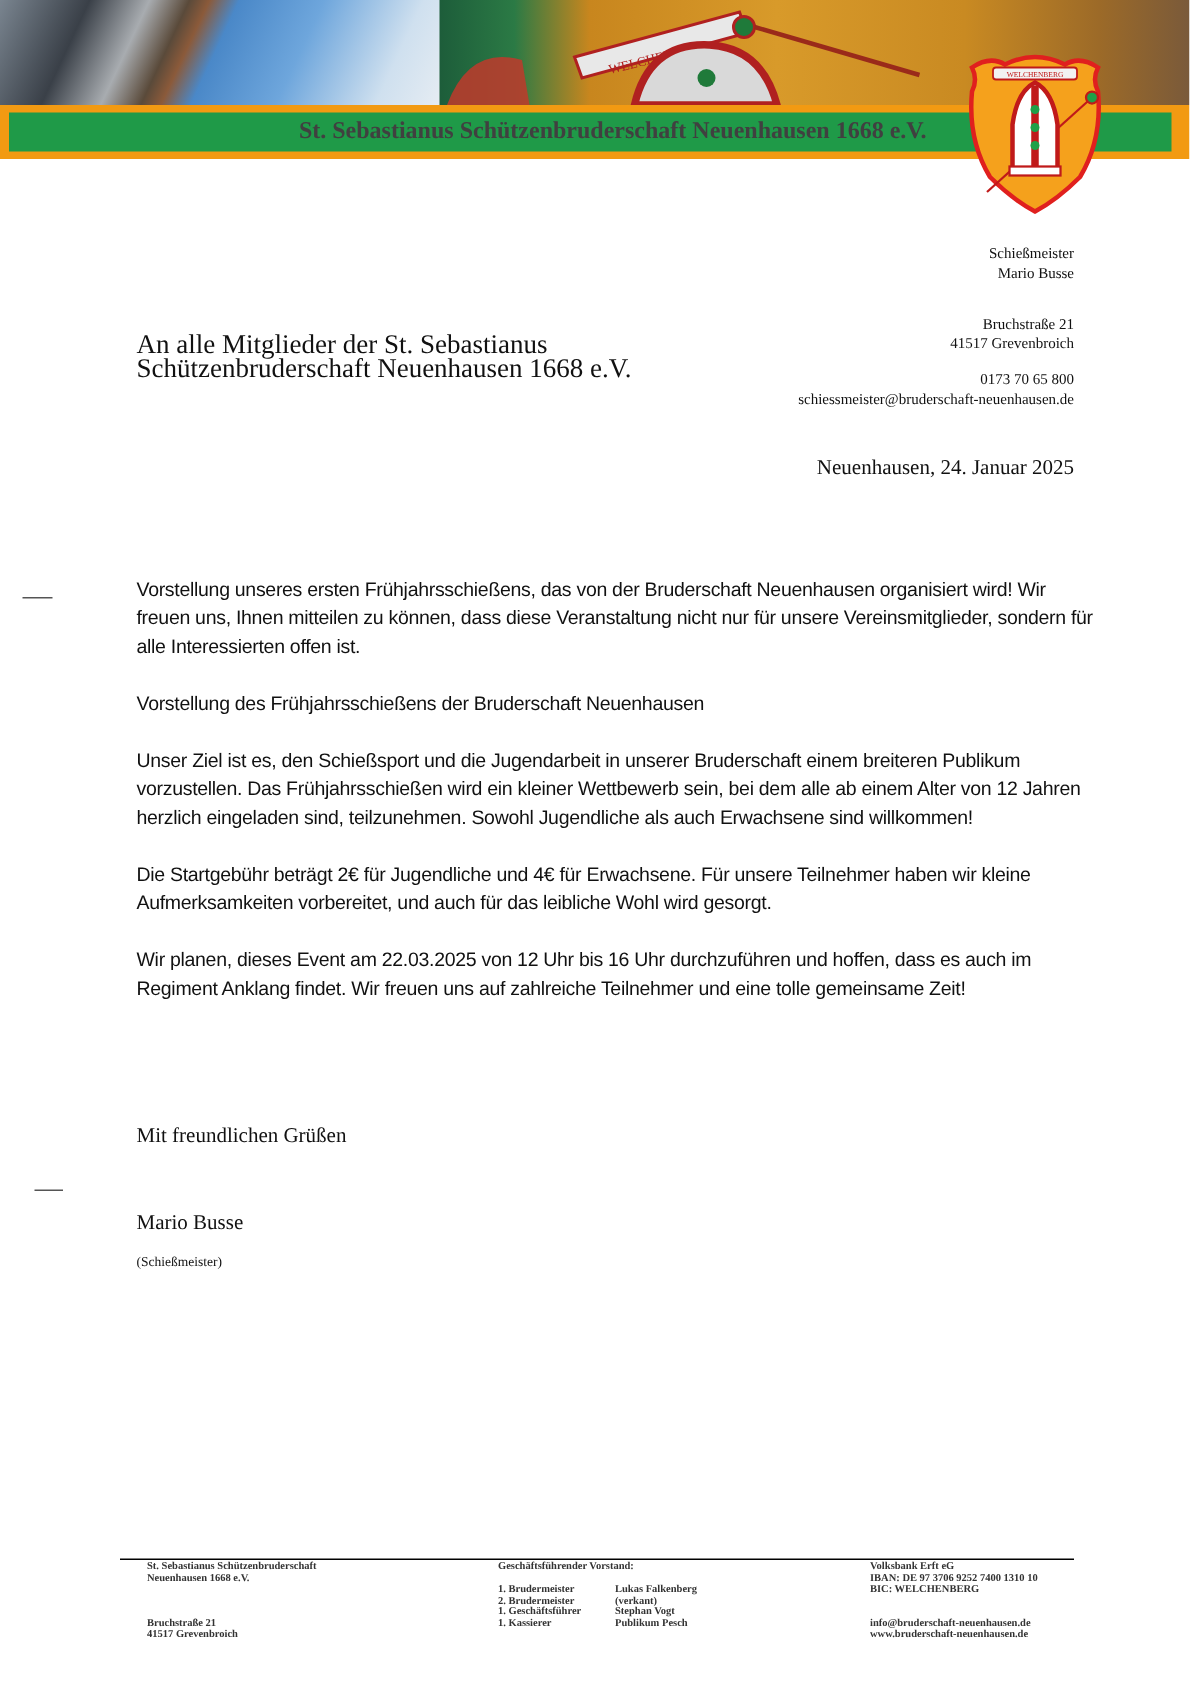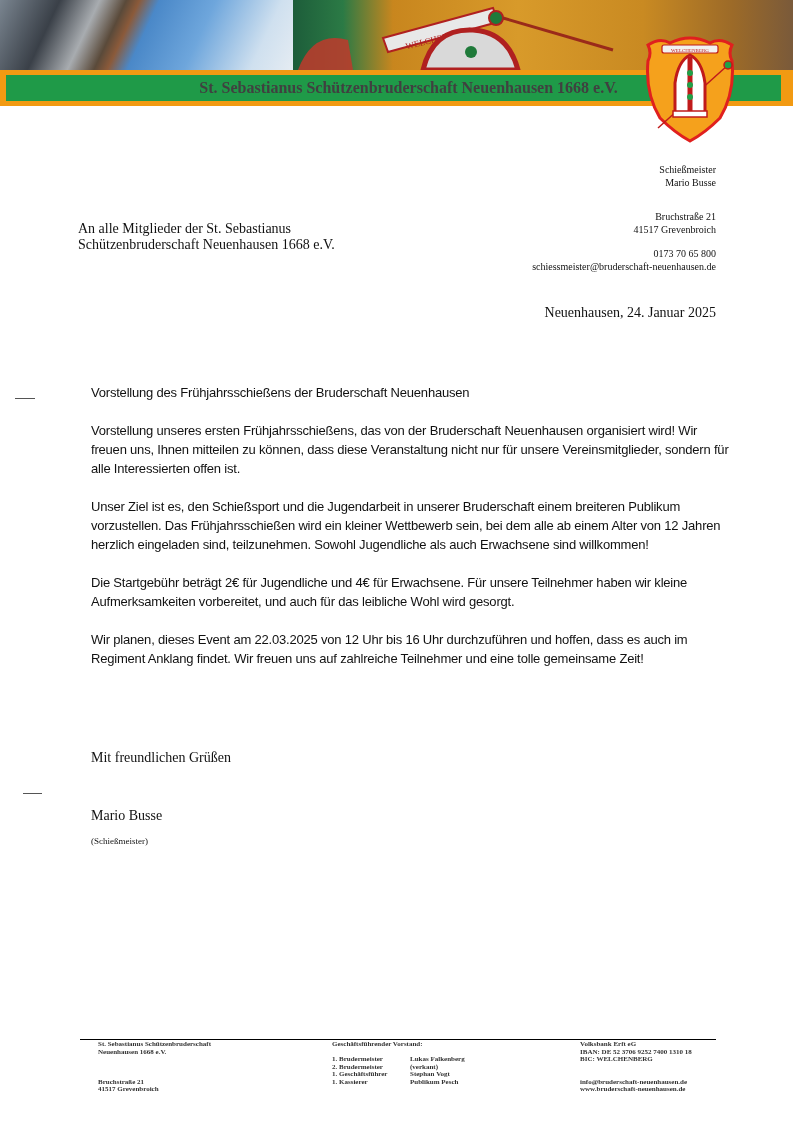--- a/index.html
+++ b/index.html
@@ -10,21 +10,21 @@
   .banner-photo-mid { position:absolute; left:293px; top:0; width:500px; height:70px;
     background: linear-gradient(90deg, #1d5d3a 0%, #2b7a45 10%, #c8861e 20%, #d89a2a 45%, #c98a22 70%, #9c6a28 88%, #7a5a3a 100%); }
   .band-outer { position:absolute; left:0; top:70px; width:793px; height:36px; background:#f29a12; }
   .band-inner { position:absolute; left:6px; top:75px; width:775px; height:26px; background:#1f9a48; }
   .band-title { position:absolute; left:12px; top:75px; width:793px; height:26px; line-height:26px; text-align:center; color:#404040; font-weight:bold; font-size:16px; padding-right:0px; box-sizing:border-box; }
   .crest { position:absolute; left:640px; top:33px; width:100px; height:110px; }
 
   .sender { position:absolute; right:77px; top:164px; text-align:right; font-size:10px; line-height:12.5px; }
   .sender .gap { height:22px; }
   .sender .gap2 { height:12px; }
-  .recipient { position:absolute; left:78px; top:221px; font-size:14px; line-height:16px; }
+  .recipient { position:absolute; left:91px; top:221px; font-size:18px; line-height:16px; }
   .date { position:absolute; right:77px; top:305px; font-size:14px; }
   .fold-mark { position:absolute; height:1px; background:#555; }
   .body { position:absolute; left:91px; top:383px; width:640px; font-family:"Liberation Sans", sans-serif; font-size:13px; line-height:19px; color:#111; letter-spacing:-0.2px; }
   .body p { margin:0 0 19px 0; }
   .closing { position:absolute; left:91px; top:750px; font-size:14px; }
   .signer { position:absolute; left:91px; top:808px; font-size:14px; }
   .signer-role { position:absolute; left:91px; top:836px; font-size:9px; }
 
   .footer-line { position:absolute; left:80px; top:1039px; width:636px; height:1px; background:#000; }
   .footer { position:absolute; top:1041px; font-size:7px; line-height:7.5px; color:#333;font-weight:bold; }
@@ -82,22 +82,22 @@
   <div>An alle Mitglieder der St. Sebastianus</div>
   <div>Schützenbruderschaft Neuenhausen 1668 e.V.</div>
 </div>
 
 <div class="date">Neuenhausen, 24. Januar 2025</div>
 
 <div class="fold-mark" style="left:15px; top:398px; width:20px;"></div>
 <div class="fold-mark" style="left:23px; top:793px; width:19px;"></div>
 
 <div class="body">
+  <p>Vorstellung unseres ersten Frühjahrsschießens, das von der Bruderschaft Neuenhausen organisiert wird! Wir freuen uns, Ihnen mitteilen zu können, dass diese Veranstaltung nicht nur für unsere Vereinsmitglieder, sondern für alle Interessierten offen ist.</p>
   <p>Vorstellung des Frühjahrsschießens der Bruderschaft Neuenhausen</p>
-  <p>Vorstellung unseres ersten Frühjahrsschießens, das von der Bruderschaft Neuenhausen organisiert wird! Wir freuen uns, Ihnen mitteilen zu können, dass diese Veranstaltung nicht nur für unsere Vereinsmitglieder, sondern für alle Interessierten offen ist.</p>
   <p>Unser Ziel ist es, den Schießsport und die Jugendarbeit in unserer Bruderschaft einem breiteren Publikum vorzustellen. Das Frühjahrsschießen wird ein kleiner Wettbewerb sein, bei dem alle ab einem Alter von 12 Jahren herzlich eingeladen sind, teilzunehmen. Sowohl Jugendliche als auch Erwachsene sind willkommen!</p>
   <p>Die Startgebühr beträgt 2€ für Jugendliche und 4€ für Erwachsene. Für unsere Teilnehmer haben wir kleine Aufmerksamkeiten vorbereitet, und auch für das leibliche Wohl wird gesorgt.</p>
   <p>Wir planen, dieses Event am 22.03.2025 von 12 Uhr bis 16 Uhr durchzuführen und hoffen, dass es auch im Regiment Anklang findet. Wir freuen uns auf zahlreiche Teilnehmer und eine tolle gemeinsame Zeit!</p>
 </div>
 
 <div class="closing">Mit freundlichen Grüßen</div>
 <div class="signer">Mario Busse</div>
 <div class="signer-role">(Schießmeister)</div>
 
 <div class="footer-line"></div>
@@ -128,19 +128,19 @@
     <span>Stephan Vogt</span>
   </div>
   <div class="row">
     <span class="label">1. Kassierer</span>
     <span>Publikum Pesch</span>
   </div>
 </div>
 
 <div class="footer" style="left:580px;">
   <div>Volksbank Erft eG</div>
-  <div>IBAN: DE 52 3706 9252 7400 1310 18</div>
+  <div>IBAN: DE 97 3706 9252 7400 1310 10</div>
   <div>BIC: WELCHENBERG</div>
   <div class="spacer"></div>
   <div class="spacer"></div>
   <div>info@bruderschaft-neuenhausen.de</div>
   <div>www.bruderschaft-neuenhausen.de</div>
 </div>
 
 </body></html>

